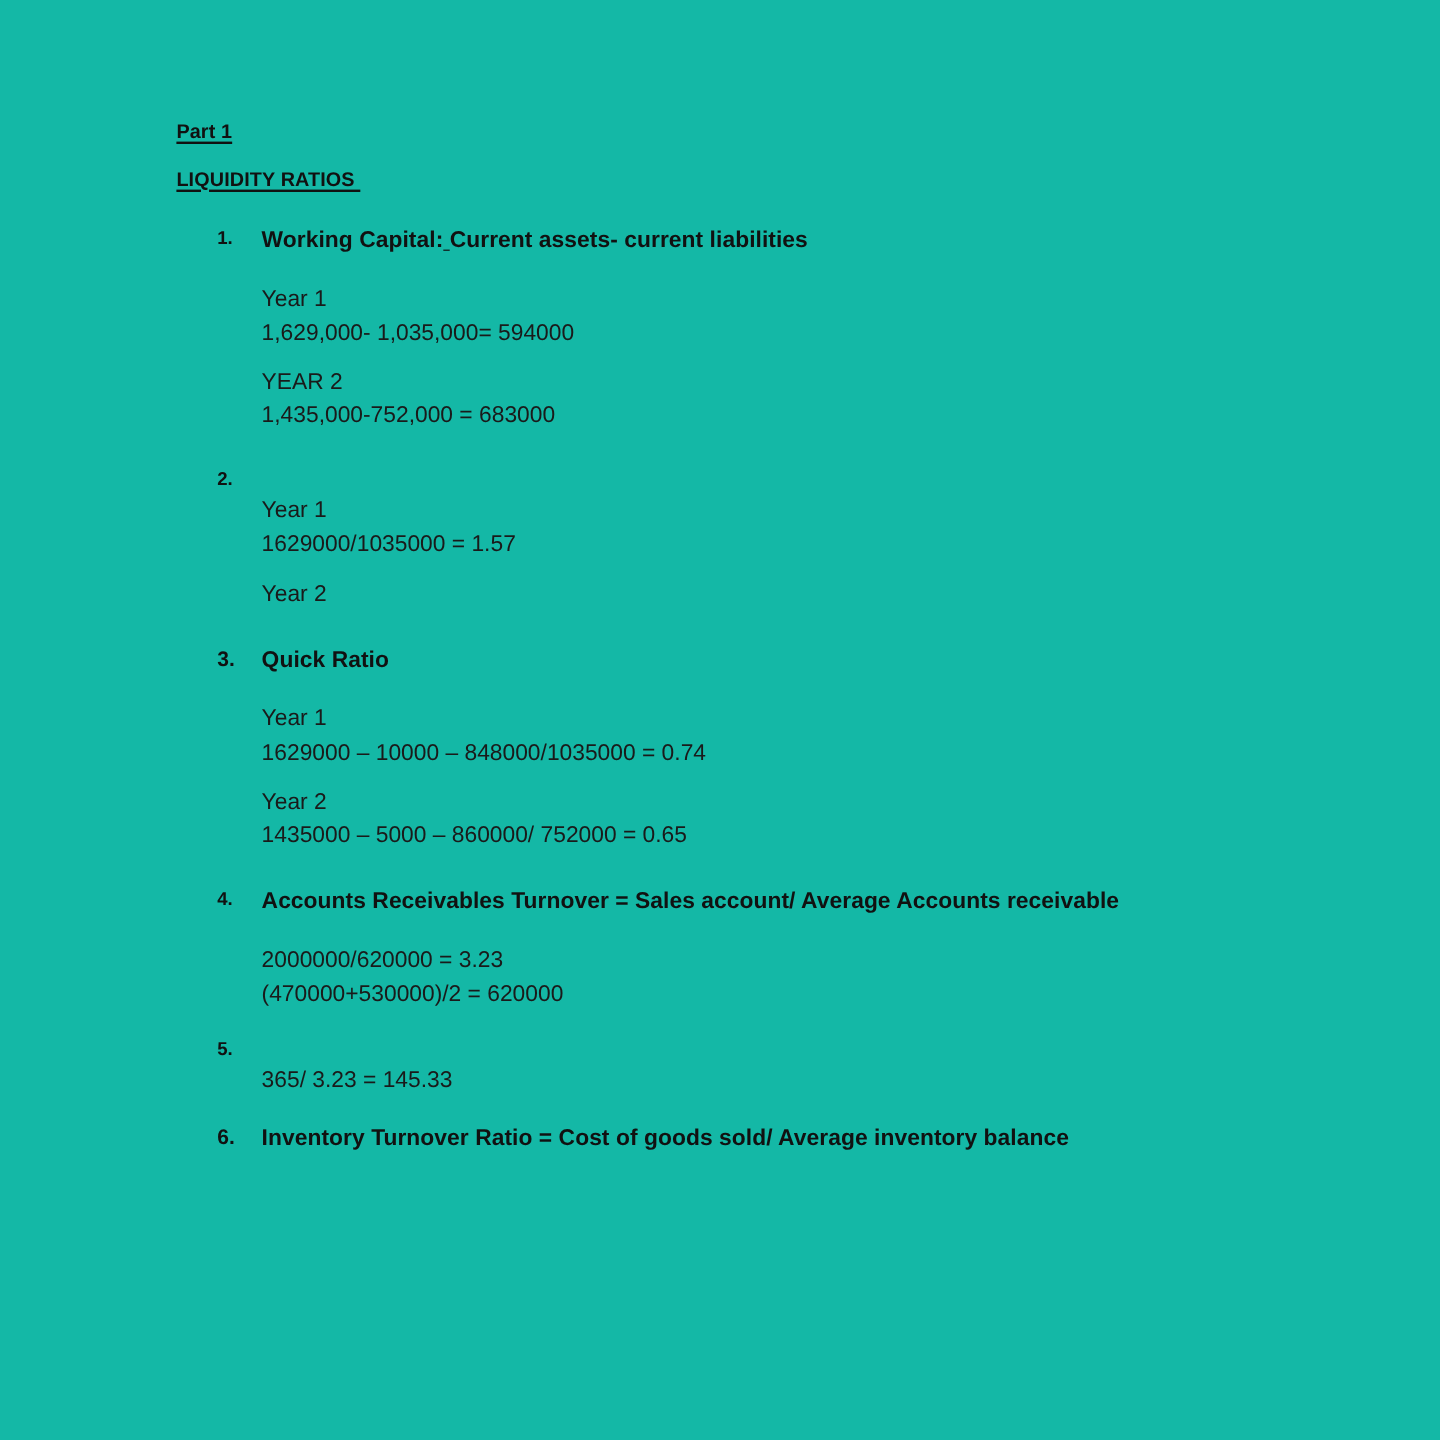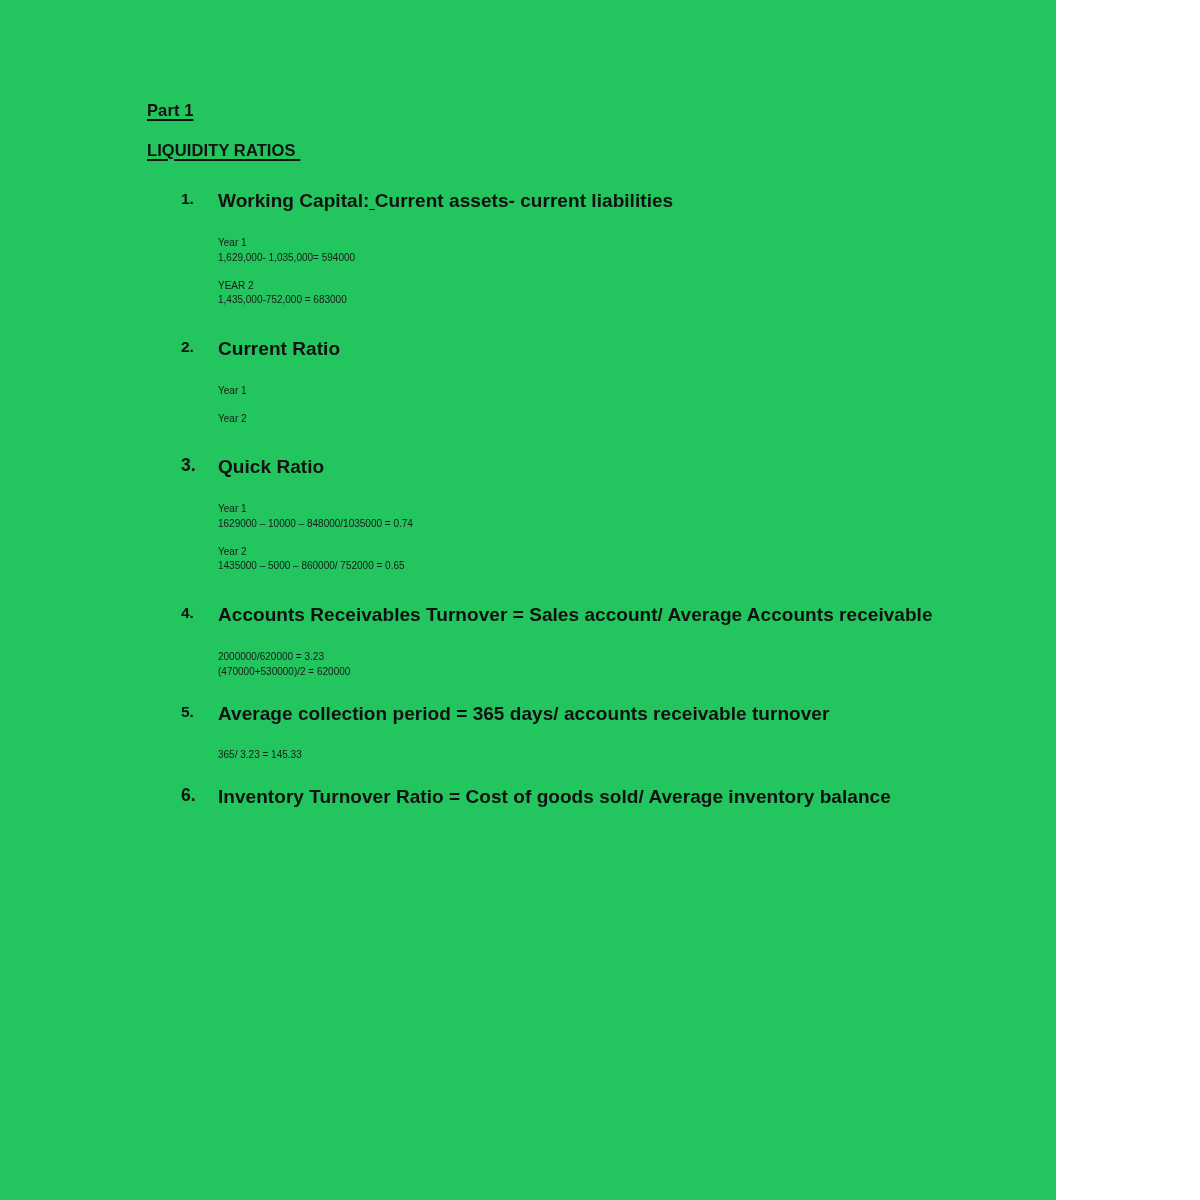--- a/index.html
+++ b/index.html
@@ -10,23 +10,23 @@
   body {
     width: 1200px;
     height: 1200px;
     font-family: "Liberation Sans", sans-serif;
     color: #1a1a1a;
     -webkit-font-smoothing: antialiased;
   }
 
   .page {
     position: relative;
-    width: 1056px;
+    width: 1200px;
     height: 1200px;
-    background: #22c55e;
+    background: #14b8a6;
     box-sizing: border-box;
   }
 
   .doc-body {
     position: absolute;
     left: 147px;
     top: 100px;
     width: 900px;
   }
 
@@ -99,21 +99,21 @@
     color: #1a1a1a;
     white-space: pre-wrap;
     margin: 0;
   }
 
   .calc-block {
     margin: 0;
   }
   .calc-line {
     font-weight: normal;
-    font-size: 10px;
+    font-size: 19px;
     line-height: 1.48;
     color: #1a1a1a;
     white-space: pre;
     margin: 0;
   }
 
   
   .gap-sm { height: 13px; }
   .gap-md { height: 22px; }
   .gap-lg { height: 29px; }
@@ -144,24 +144,24 @@
         <div class="calc-block">
           <p class="calc-line">YEAR 2</p>
           <p class="calc-line">1,435,000-752,000 = 683000</p>
         </div>
       </li>
 
       <div class="gap-lg"></div>
 
       <li class="ratio-item">
         <span class="item-num">2.</span>
-        <p class="item-title">Current Ratio</p>
         <div class="gap-md"></div>
         <div class="calc-block">
           <p class="calc-line">Year 1</p>
+          <p class="calc-line">1629000/1035000 = 1.57</p>
         </div>
         <div class="gap-sm"></div>
         <div class="calc-block">
           <p class="calc-line">Year 2</p>
         </div>
       </li>
 
       <div class="gap-lg"></div>
 
       <li class="ratio-item">
@@ -188,21 +188,20 @@
         <div class="calc-block">
           <p class="calc-line">2000000/620000 = 3.23</p>
           <p class="calc-line">(470000+530000)/2 = 620000</p>
         </div>
       </li>
 
       <div class="gap-md"></div>
 
       <li class="ratio-item">
         <span class="item-num">5.</span>
-        <p class="item-title">Average collection period = 365 days/ accounts receivable turnover</p>
         <div class="gap-md"></div>
         <div class="calc-block">
           <p class="calc-line">365/ 3.23 = 145.33</p>
         </div>
       </li>
 
       <div class="gap-md"></div>
 
       <li class="ratio-item">
         <span class="item-num num-variant">6.</span>

